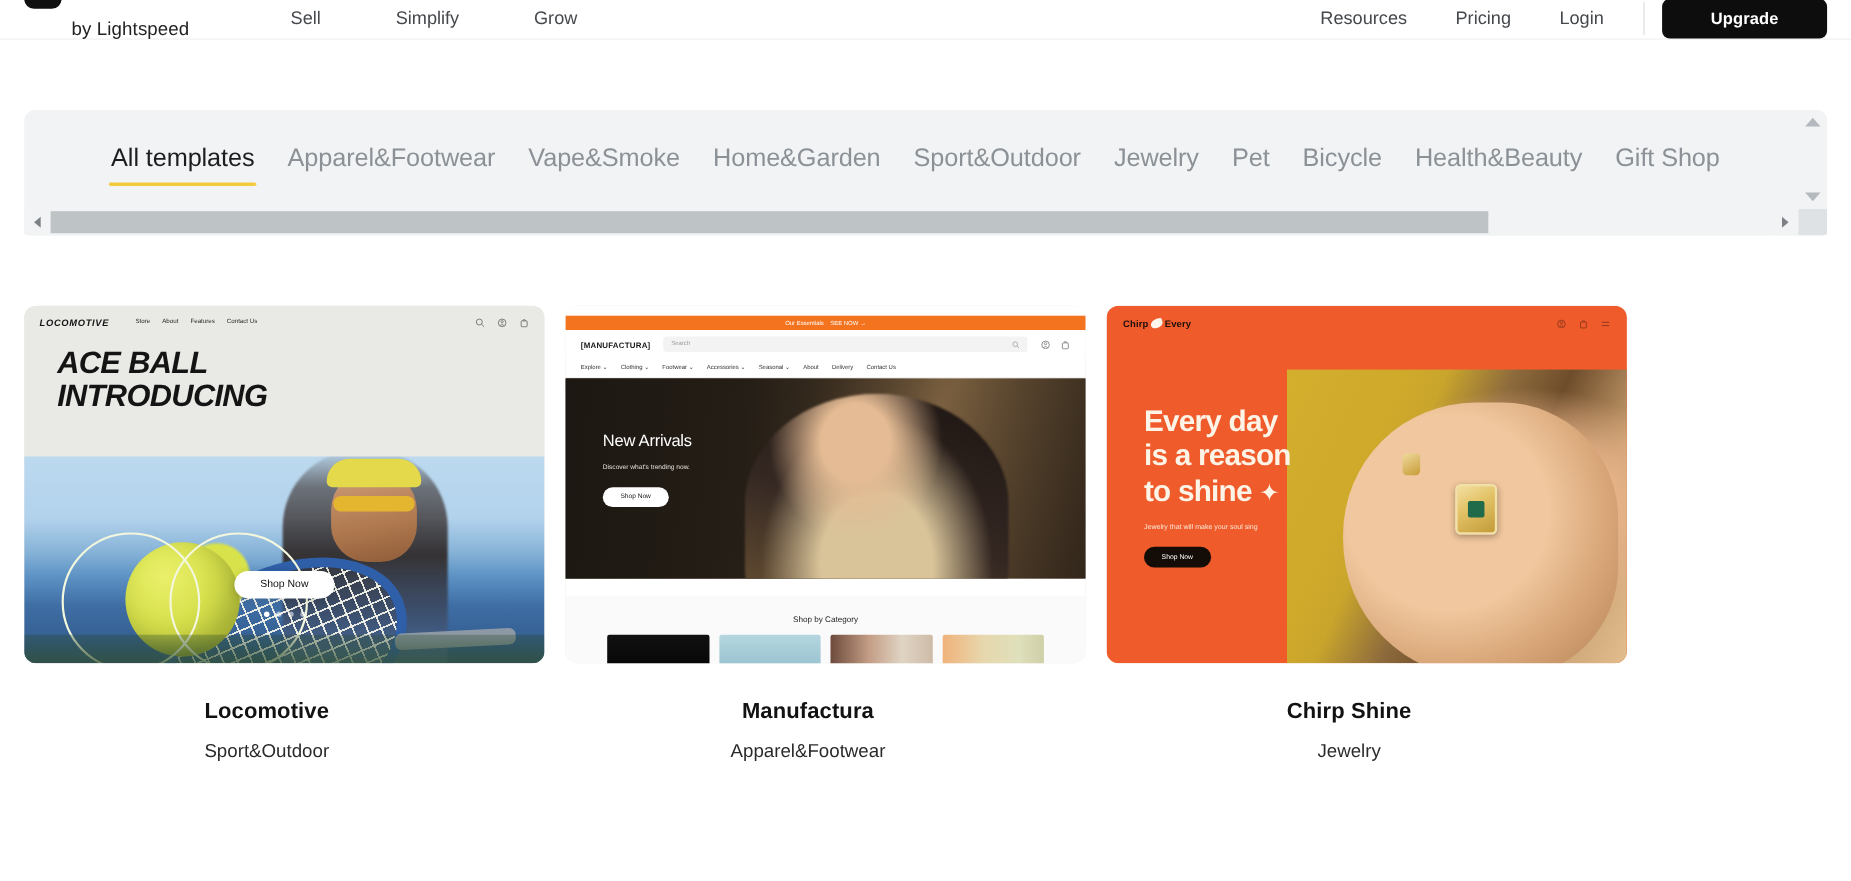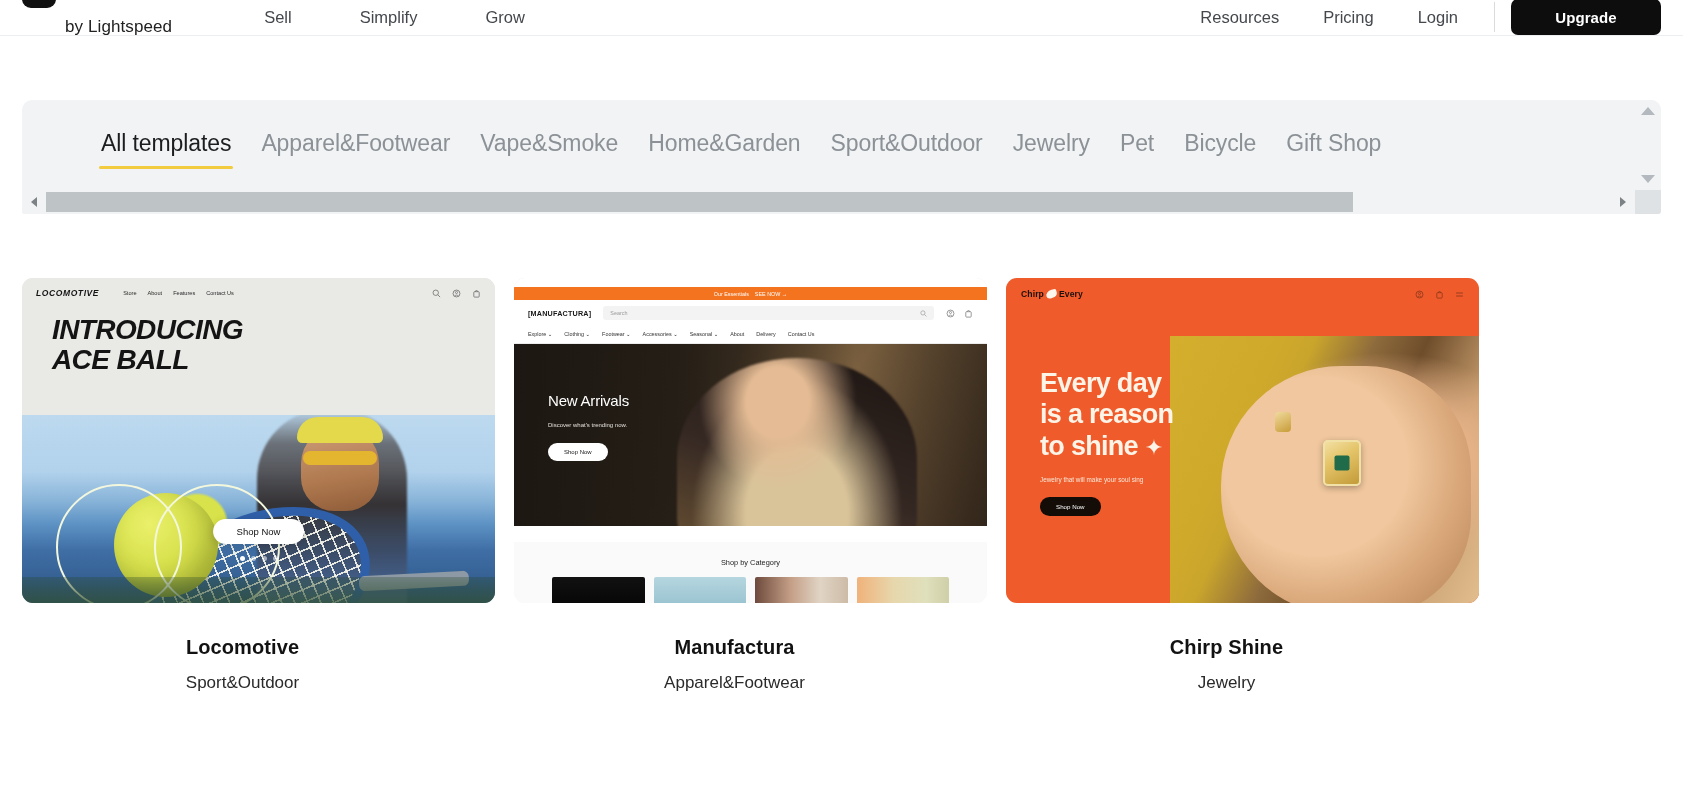--- a/index.html
+++ b/index.html
@@ -611,20 +611,21 @@
   <div class="tab-panel">
     <div class="tab-strip">
       <div class="tab active">All templates</div>
       <div class="tab">Apparel&amp;Footwear</div>
       <div class="tab">Vape&amp;Smoke</div>
       <div class="tab">Home&amp;Garden</div>
       <div class="tab">Sport&amp;Outdoor</div>
       <div class="tab">Jewelry</div>
       <div class="tab">Pet</div>
       <div class="tab">Bicycle</div>
+      <div class="tab">Health&amp;Beauty</div>
       <div class="tab">Gift Shop</div>
     </div>
     <div class="v-scroll">
       <span class="arrow up"></span>
       <span class="arrow down"></span>
     </div>
   </div>
 
   <div class="h-scroll-row">
     <div class="h-arrow">
@@ -663,22 +664,22 @@
                 <circle cx="6" cy="4.6" r="1.4" fill="none" stroke="#333" stroke-width=".9"></circle>
                 <path d="M3.4 9.6a3 3 0 0 1 5.2 0" fill="none" stroke="#333" stroke-width=".9"></path>
               </svg>
             <svg class="mini-ico" viewBox="0 0 12 12">
                 <rect x="2.4" y="3.6" width="7.2" height="7.2" rx="1" fill="none" stroke="#333" stroke-width="1"></rect>
                 <path d="M4.4 3.6a1.6 1.6 0 0 1 3.2 0" fill="none" stroke="#333" stroke-width="1"></path>
               </svg>
           </span>
         </div>
         <div class="loco-head">
+          <div>ACE BALL</div>
           <div>INTRODUCING</div>
-          <div>ACE BALL</div>
         </div>
       </div>
       <div class="loco-photo">
         <div class="loco-person"></div>
         <div class="loco-face"></div>
         <div class="loco-cap"></div>
         <div class="loco-glasses"></div>
         <div class="racket">
           <div class="racket-head"></div>
           <div class="racket-handle"></div>

